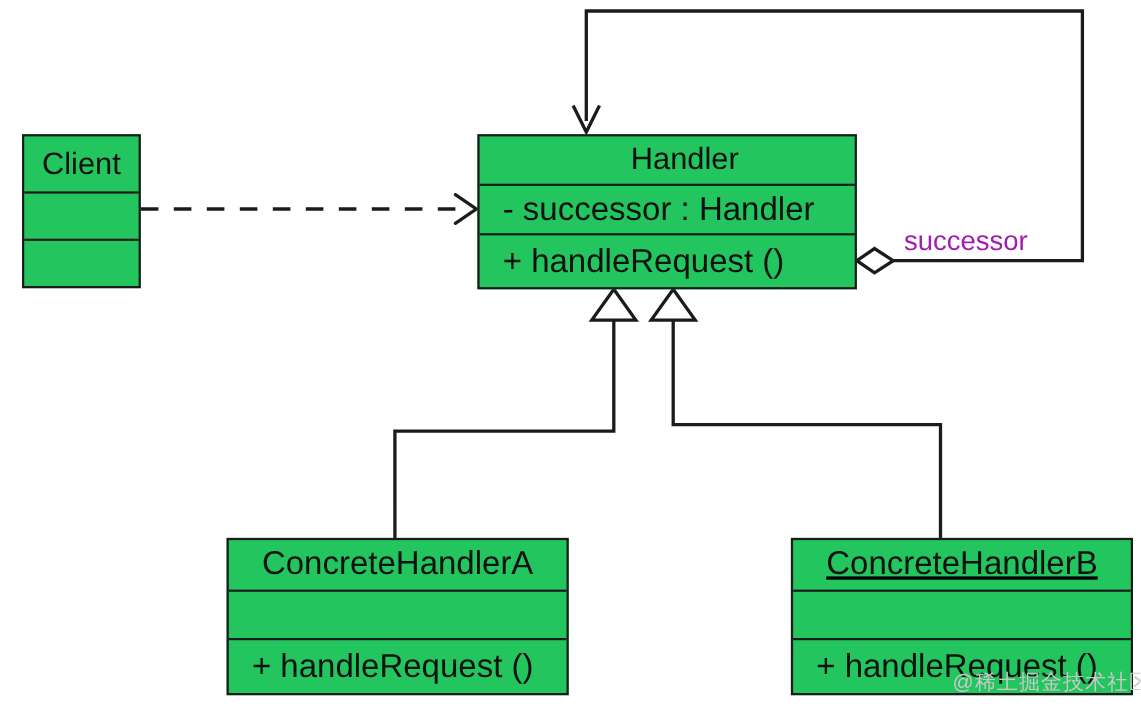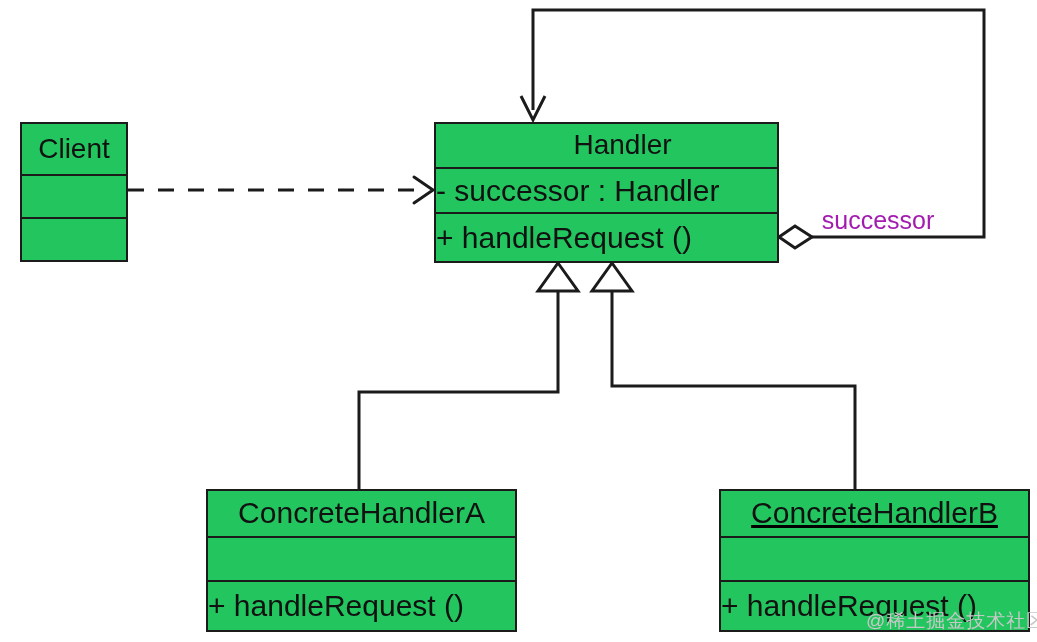--- a/index.html
+++ b/index.html
@@ -40,21 +40,21 @@
     white-space: nowrap;
   }
   .compartment.divider {
     border-top: 2px solid #1b1b1b;
   }
   .compartment.title {
     justify-content: center;
   }
   .compartment.member {
     justify-content: flex-start;
-    padding-left: 0;
+    padding-left: 21px;
   }
   .cls-name {
     color: #111111;
     line-height: 1;
   }
   .edge-label {
     position: absolute;
     color: #a21caf;
     white-space: nowrap;
     line-height: 1;

